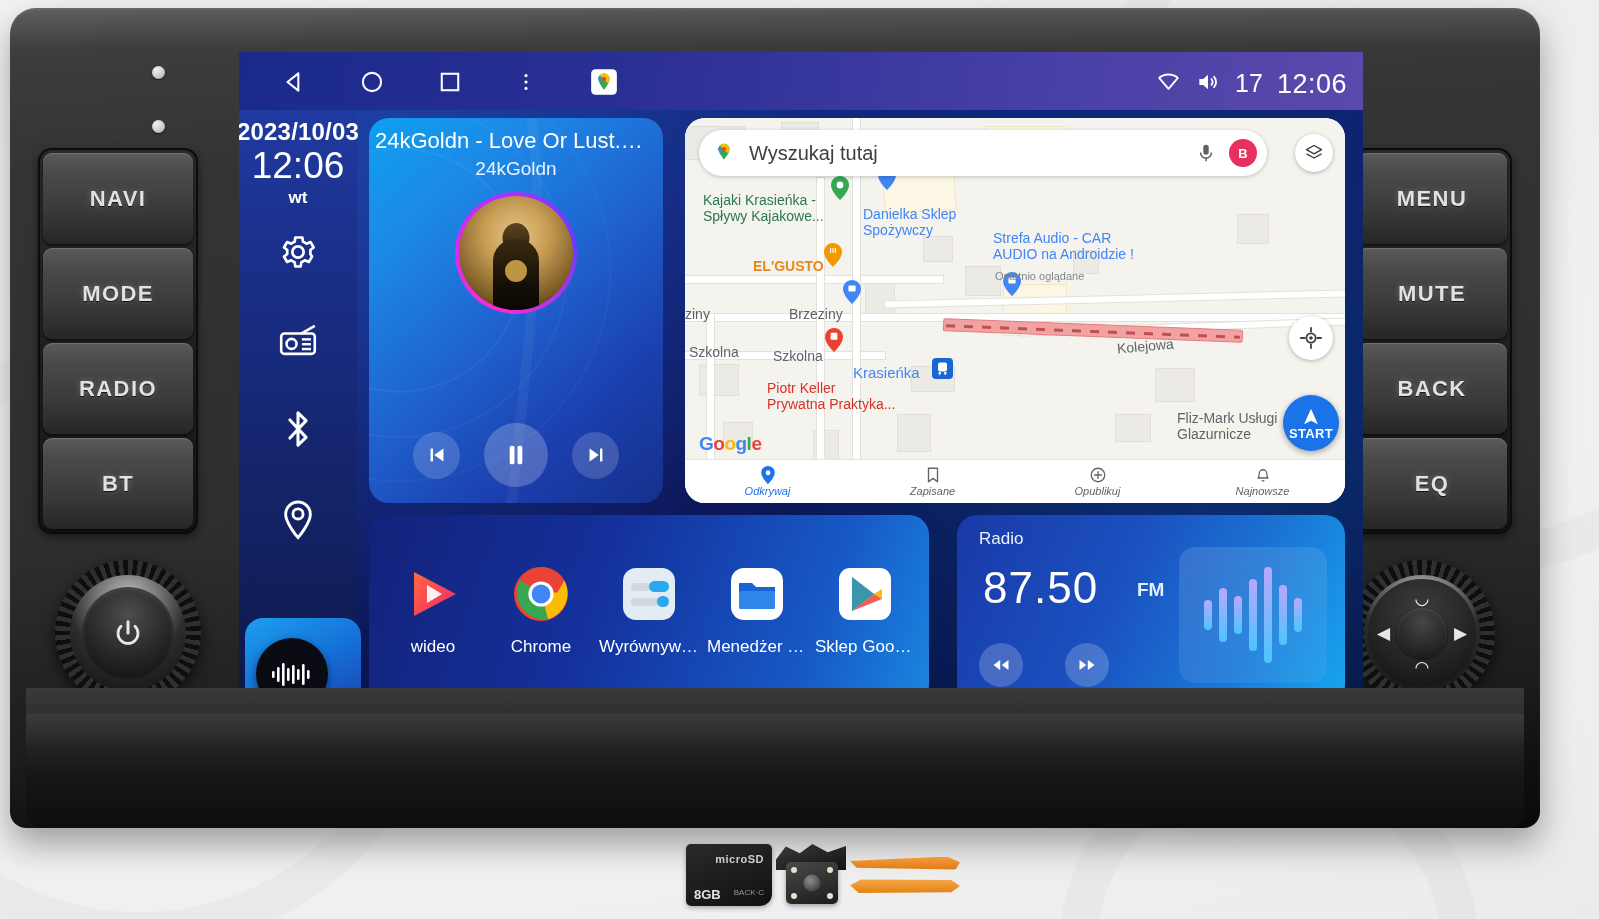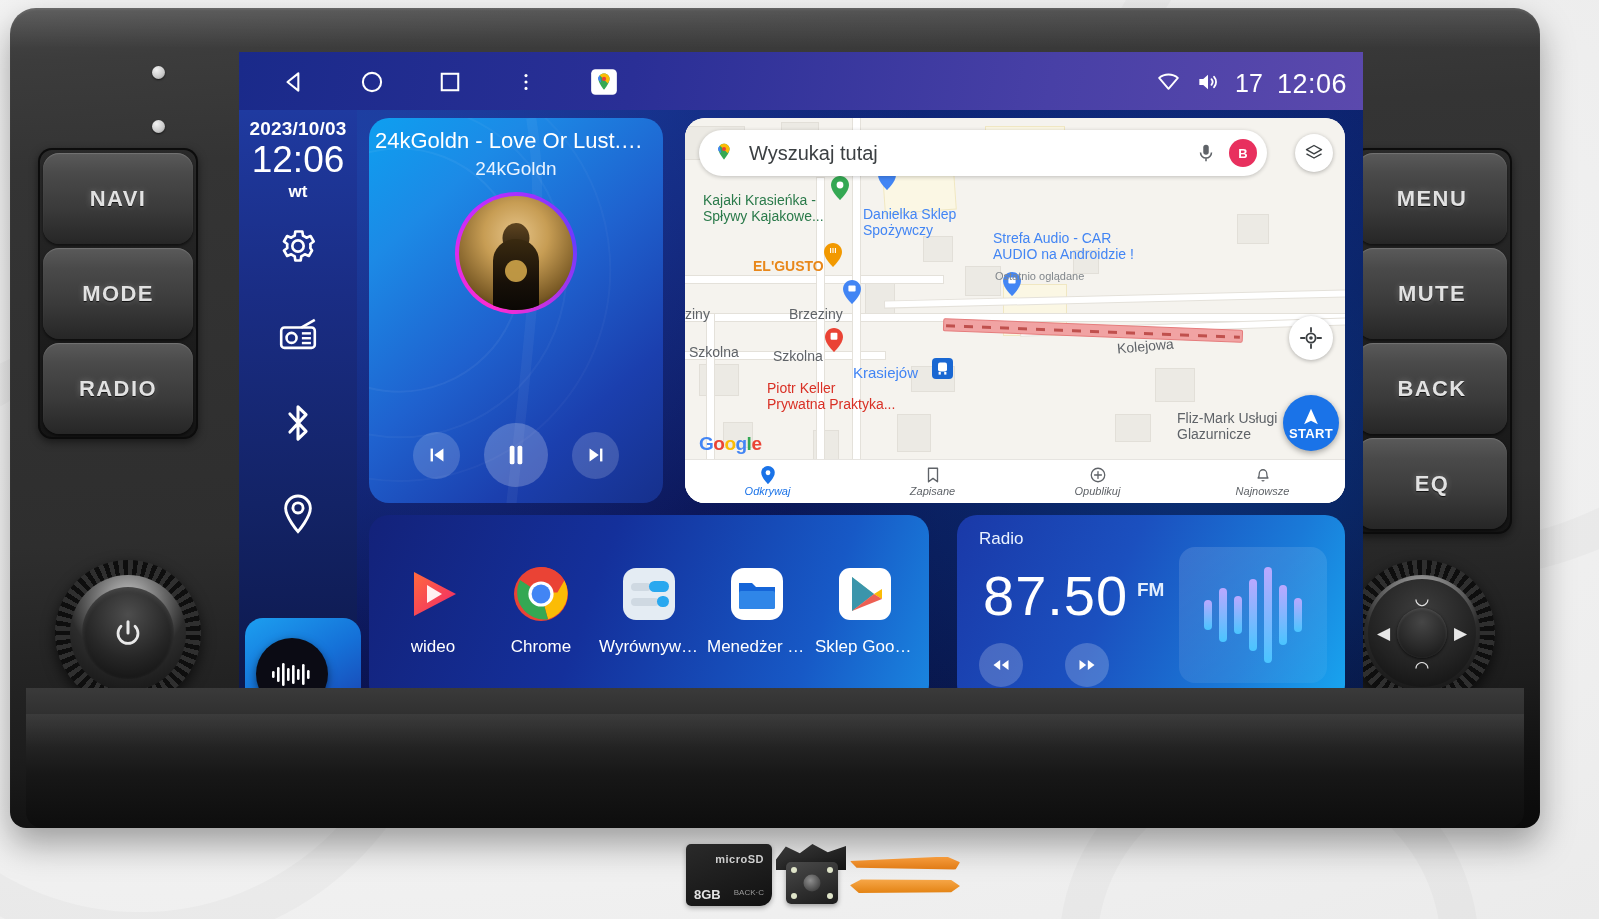--- a/index.html
+++ b/index.html
@@ -45,21 +45,21 @@
 
   
   .sensor { position:absolute; width:13px; height:13px; border-radius:50%;
      background: radial-gradient(circle at 35% 30%, #f2f2f2, #c9c9c9 60%, #8d8d8d 100%);
      box-shadow: 0 1px 2px rgba(0,0,0,.6); }
 
   
   .btncol { position:absolute; width:160px; border-radius:14px;
     background: linear-gradient(180deg,#2a2a2a,#151515);
     padding:5px; box-shadow: inset 0 0 0 2px #0c0c0c, 0 3px 8px rgba(0,0,0,.5); }
-  .hwbtn { height:91px; margin-bottom:4px; border-radius:16px;
+  .hwbtn { height:91px; margin-bottom:4px; border-radius:9px;
     display:flex; align-items:center; justify-content:center;
     background: linear-gradient(180deg,#5a5a5a 0%, #4a4a4a 22%, #3a3a3a 62%, #262626 100%);
     box-shadow: inset 0 1px 1px rgba(255,255,255,.16), 0 2px 3px rgba(0,0,0,.55);
     color:#e2e2e2; font-size:22px; font-weight:700; letter-spacing:1.4px;
     text-shadow: 0 1px 1px rgba(0,0,0,.8), 0 0 6px rgba(255,255,255,.25);
   }
   .hwbtn:last-child { margin-bottom:0; }
 
   
   .knob { position:absolute; width:146px; height:146px; border-radius:50%;
@@ -107,21 +107,21 @@
     background:
       radial-gradient(circle at 12% 8%, rgba(40,80,190,.55) 0%, rgba(0,0,0,0) 48%),
       radial-gradient(circle at 86% 54%, rgba(16,120,220,.32) 0%, rgba(0,0,0,0) 50%),
       linear-gradient(160deg, #133089 0%, #0e1f6e 30%, #0a1352 58%, #060b33 100%);
   }
 
   
   .rail { position:absolute; left:0; top:0; width:118px; height:100%;
     background: linear-gradient(180deg, #1f3aa0 0%, #1a2d85 30%, #132366 65%, #0c1748 100%);
     display:flex; flex-direction:column; align-items:center; padding-top:8px; }
-  .rail-date { color:#fff; font-size:19px; font-weight:700; letter-spacing:.2px; }
+  .rail-date { color:#fff; font-size:24px; font-weight:700; letter-spacing:.2px; }
   .rail-time { color:#fff; font-size:37px; font-weight:400; line-height:1.08; }
   .rail-day  { color:#fff; font-size:17px; font-weight:700; margin-top:2px; }
   .rail-icons { margin-top:24px; display:flex; flex-direction:column; align-items:center; gap:44px; }
   .rail-ico { cursor:pointer; }
   .rail-bottom { margin-top:auto; position:relative; width:118px; height:104px; }
   .rail-card { position:absolute; left:6px; bottom:0; width:116px; height:98px;
      border-radius:18px 18px 0 0;
      background: linear-gradient(150deg, #1c9ff0 0%, #1571d8 50%, #1a3fae 100%); }
   .rail-orb { position:absolute; left:17px; bottom:6px; width:72px; height:72px;
      border-radius:50%; background:#0b0b14; display:flex; align-items:center; justify-content:center;
@@ -206,21 +206,21 @@
   .apps-row { display:flex; height:100%; align-items:center; justify-content:space-around; padding:0 10px; }
   .app { width:100px; display:flex; flex-direction:column; align-items:center; cursor:pointer; }
   .app-ico { width:62px; height:62px; display:flex; align-items:center; justify-content:center; }
   .app-lbl { color:#fff; font-size:17px; margin-top:12px; max-width:100px;
      white-space:nowrap; overflow:hidden; text-overflow:ellipsis; text-align:center; }
 
   
   .radiow { left:718px; top:405px; width:388px; height:190px;
      background: linear-gradient(115deg, #1a39a8 0%, #1b50bf 40%, #1a7ad8 74%, #18a6f0 100%); }
   .r-title { color:#eaf2ff; font-size:17px; position:absolute; left:22px; top:14px; }
-  .r-freq { position:absolute; left:26px; top:48px; color:#fff; font-size:56px; font-weight:400; letter-spacing:1px; }
+  .r-freq { position:absolute; left:26px; top:48px; color:#fff; font-size:44px; font-weight:400; letter-spacing:1px; }
   .r-band { position:absolute; left:180px; top:64px; color:#e3eefc; font-size:19px; font-weight:700; }
   .r-ctrls { position:absolute; left:22px; bottom:18px; display:flex; gap:42px; }
   .r-btn { width:44px; height:44px; border-radius:50%; background:rgba(255,255,255,.2);
      display:flex; align-items:center; justify-content:center; cursor:pointer; }
   .r-viz { position:absolute; right:18px; top:32px; width:148px; height:136px; border-radius:16px;
      background: linear-gradient(150deg, rgba(255,255,255,.13), rgba(255,255,255,.05));
      display:flex; align-items:center; justify-content:center; gap:7px; }
   .vbar { width:8px; border-radius:5px; background: linear-gradient(180deg,#bba8ff,#49c5ff); }
 
   
@@ -259,20 +259,21 @@
 
   <div class="unit">
 
     <div class="sensor" style="left:142px; top:58px;"></div>
     <div class="sensor" style="left:142px; top:112px;"></div>
 
     <div class="btncol" style="left:28px; top:140px;">
       <div class="hwbtn">NAVI</div>
       <div class="hwbtn">MODE</div>
       <div class="hwbtn">RADIO</div>
+      <div class="hwbtn">BT</div>
     </div>
 
     <div class="btncol" style="right:28px; top:140px;">
       <div class="hwbtn">MENU</div>
       <div class="hwbtn">MUTE</div>
       <div class="hwbtn">BACK</div>
       <div class="hwbtn">EQ</div>
     </div>
 
     <div class="knob" style="left:45px; top:552px;">
@@ -513,21 +514,21 @@
 AUDIO na Androidzie !</div>
             <div class="lbl lbl-sub" style="left:310px; top:152px;">Ostatnio oglądane</div>
             <div class="lbl lbl-orange" style="left:68px; top:140px;">EL'GUSTO</div>
             <div class="lbl lbl-road" style="left:104px; top:188px;">Brzeziny</div>
             <div class="lbl lbl-road" style="left:0px;   top:188px;">ziny</div>
             <div class="lbl lbl-road" style="left:4px;   top:226px;">Szkolna</div>
             <div class="lbl lbl-road" style="left:88px;  top:230px;">Szkolna</div>
             <div class="lbl lbl-road" style="left:432px; top:220px; transform:rotate(-5deg);">Kolejowa</div>
             <div class="lbl lbl-red" style="left:82px;  top:262px;">Piotr Keller
 Prywatna Praktyka...</div>
-            <div class="lbl lbl-blue" style="left:168px; top:246px; font-size:15px;">Krasiejów</div>
+            <div class="lbl lbl-blue" style="left:168px; top:246px; font-size:15px;">Krasieńka</div>
             <div class="lbl lbl-gray" style="left:492px; top:292px;">Fliz-Mark Usługi
 Glazurnicze</div>
 
             <div class="gwm">
               <span>G</span><span>o</span><span>o</span><span>g</span><span>l</span><span>e</span>
             </div>
 
             <div class="search-bar">
               <svg width="26" height="26" viewBox="0 0 28 28">
                 <path d="M14 4c-3.3 0-6 2.6-6 5.8 0 4.4 6 11.4 6 11.4s6-7 6-11.4C20 6.6 17.3 4 14 4z" fill="#34a853"></path>

